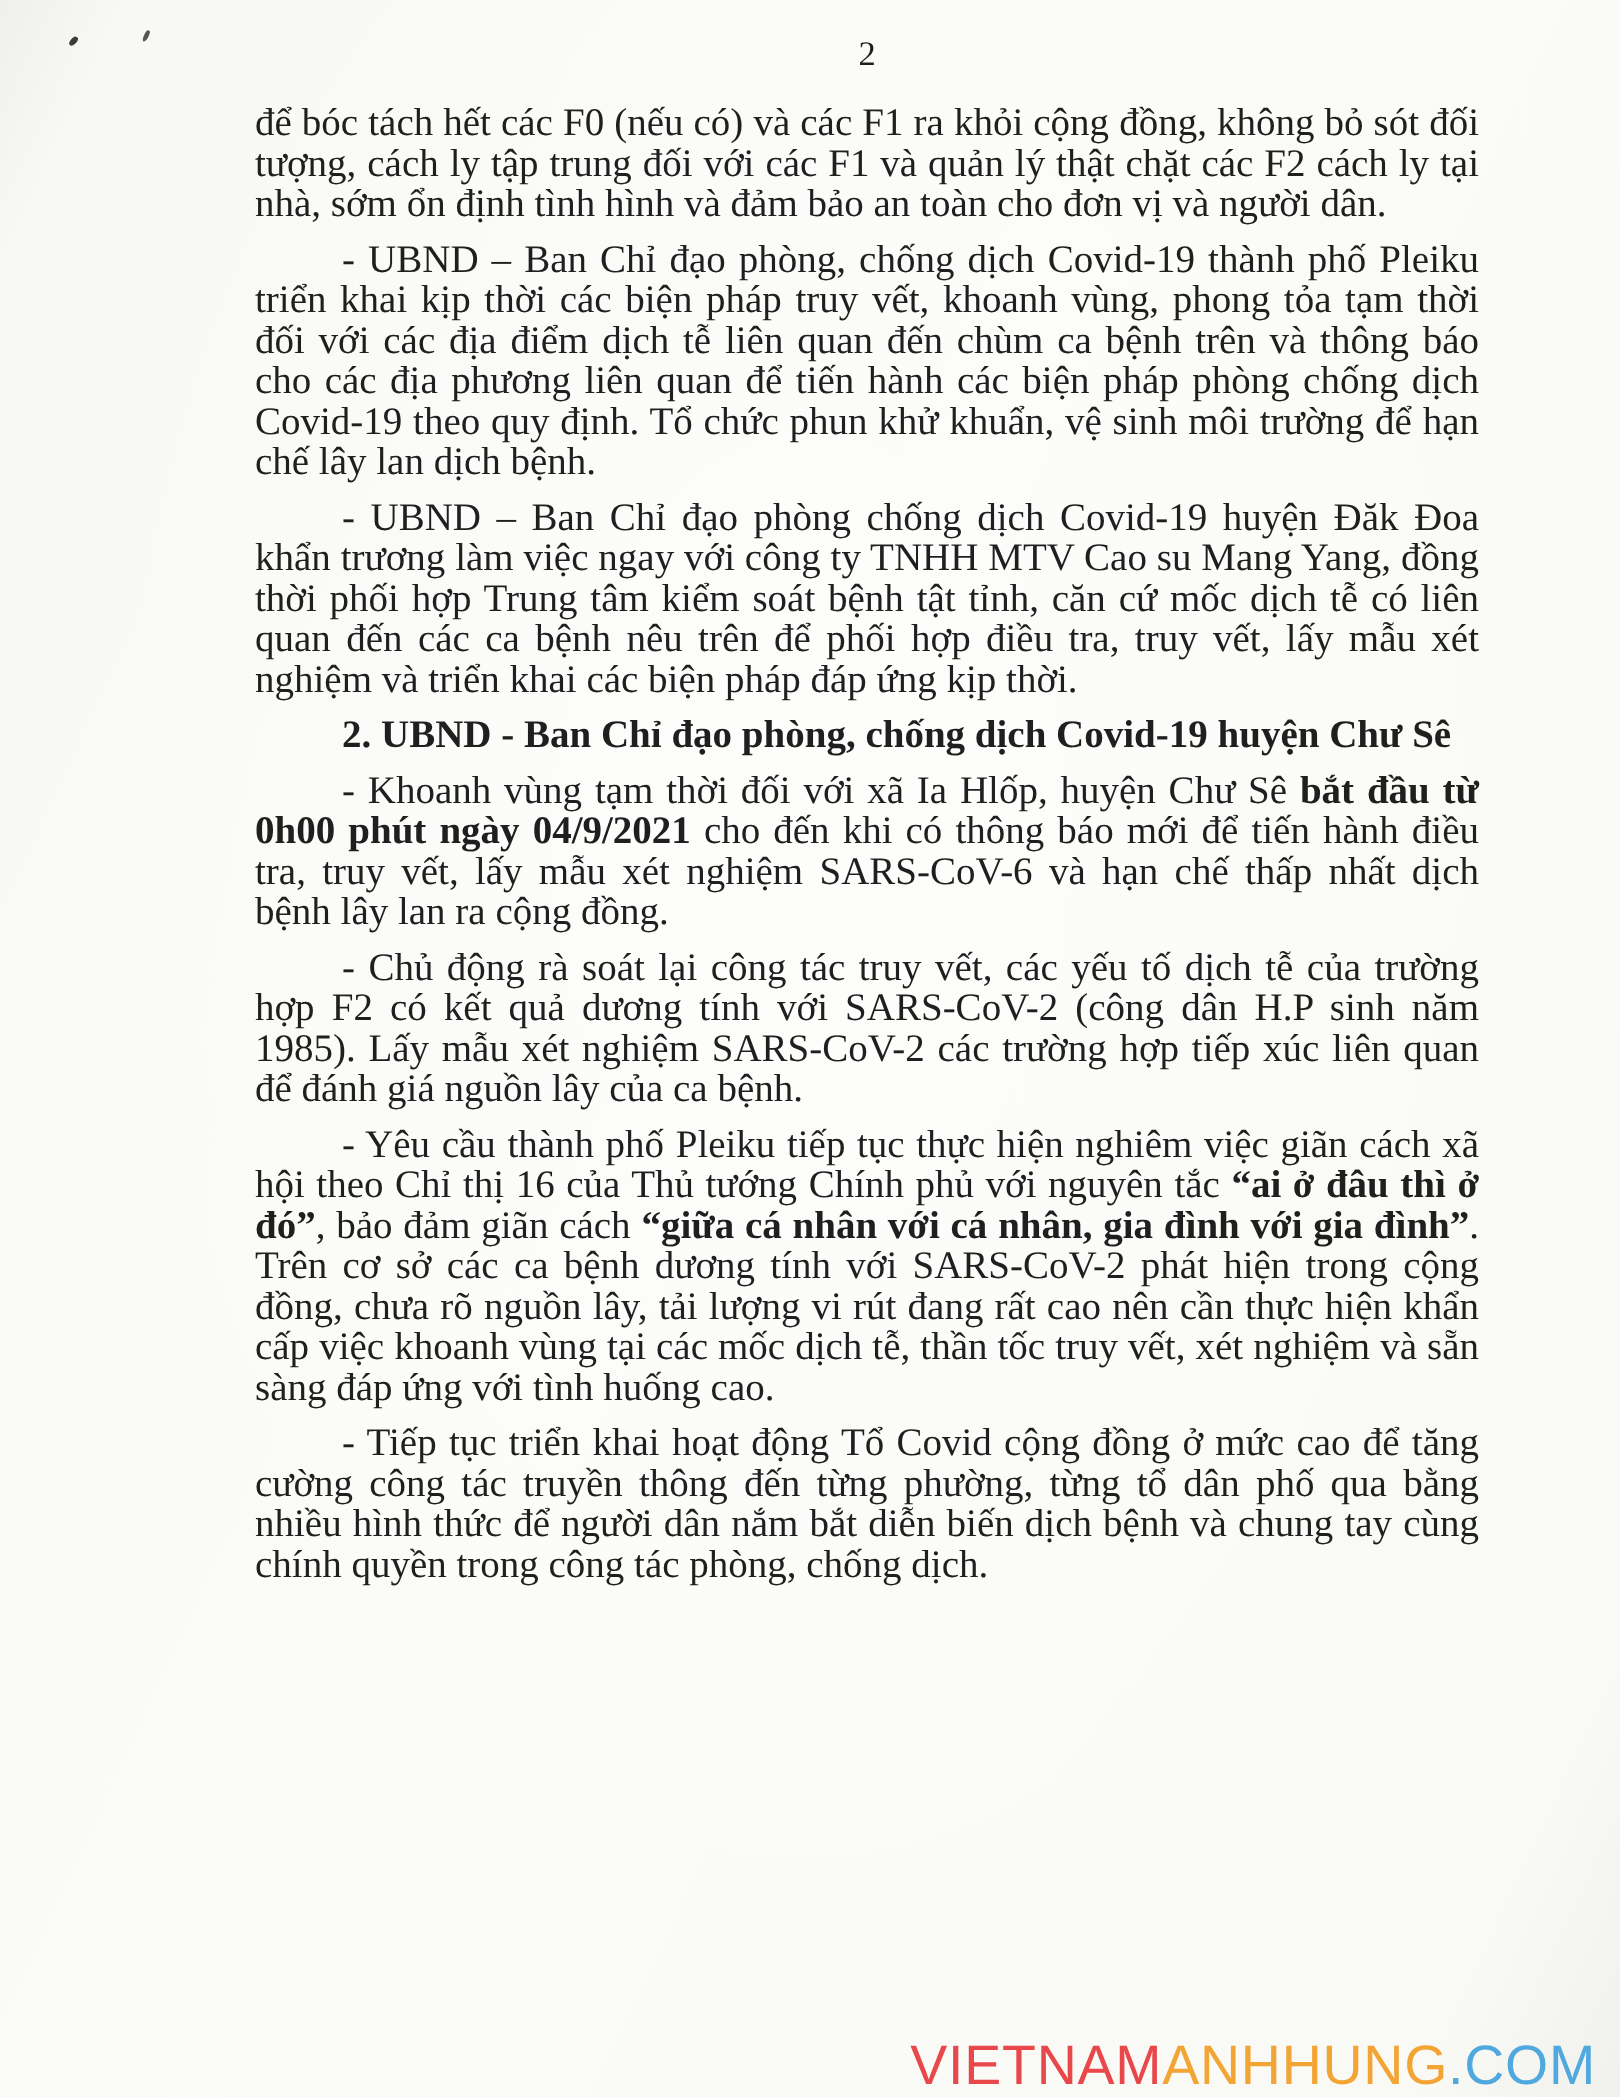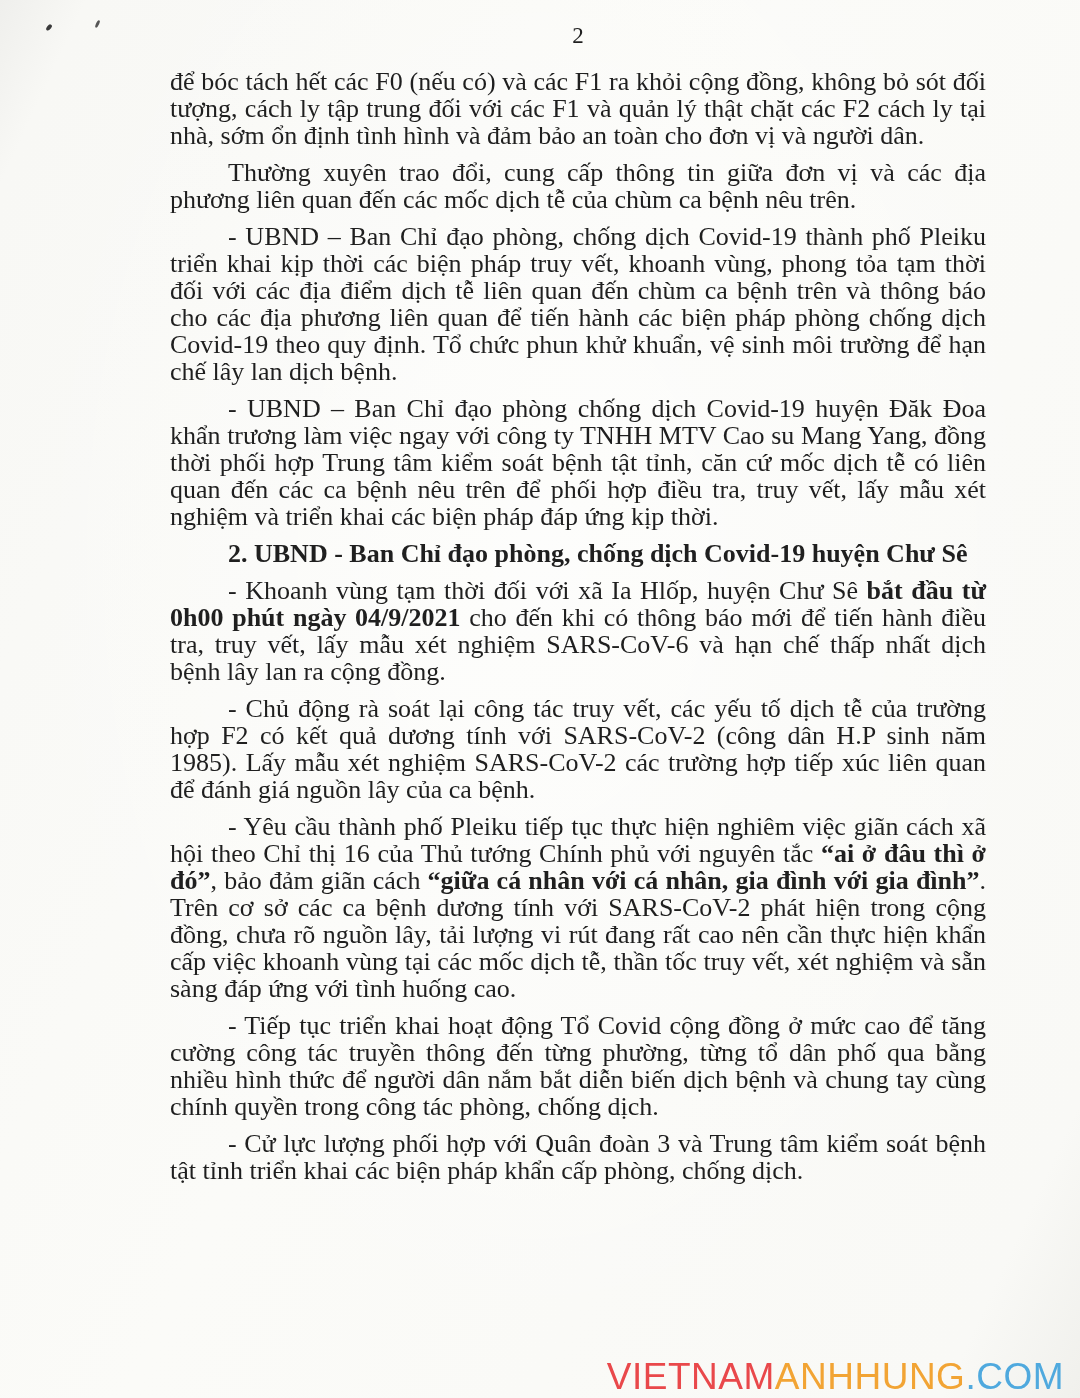--- a/index.html
+++ b/index.html
@@ -47,25 +47,23 @@
 </head>
 <body>
 
 <div class="page">
   <div class="speck speck-1"></div>
   <div class="speck speck-2"></div>
   <div class="content">
     <div class="page-number">2</div>
     <div id="paragraphs">
         <p class="para noindent"><span>để bóc tách hết các F0 (nếu có) và các F1 ra khỏi cộng đồng, không bỏ sót đối tượng, cách ly tập trung đối với các F1 và quản lý thật chặt các F2 cách ly tại nhà, sớm ổn định tình hình và đảm bảo an toàn cho đơn vị và người dân.</span></p>
-        <p class="para indent"><span>Thường xuyên trao đổi, cung cấp thông tin giữa đơn vị và các địa phương liên quan đến các mốc dịch tễ của chùm ca bệnh nêu trên.</span></p>
         <p class="para indent"><span>- UBND – Ban Chỉ đạo phòng, chống dịch Covid-19 thành phố Pleiku triển khai kịp thời các biện pháp truy vết, khoanh vùng, phong tỏa tạm thời đối với các địa điểm dịch tễ liên quan đến chùm ca bệnh trên và thông báo cho các địa phương liên quan để tiến hành các biện pháp phòng chống dịch Covid-19 theo quy định. Tổ chức phun khử khuẩn, vệ sinh môi trường để hạn chế lây lan dịch bệnh.</span></p>
         <p class="para indent"><span>- UBND – Ban Chỉ đạo phòng chống dịch Covid-19 huyện Đăk Đoa khẩn trương làm việc ngay với công ty TNHH MTV Cao su Mang Yang, đồng thời phối hợp Trung tâm kiểm soát bệnh tật tỉnh, căn cứ mốc dịch tễ có liên quan đến các ca bệnh nêu trên để phối hợp điều tra, truy vết, lấy mẫu xét nghiệm và triển khai các biện pháp đáp ứng kịp thời.</span></p>
         <p class="para heading indent"><b>2. UBND - Ban Chỉ đạo phòng, chống dịch Covid-19 huyện Chư Sê</b></p>
         <p class="para indent"><span>- Khoanh vùng tạm thời đối với xã Ia Hlốp, huyện Chư Sê </span><b>bắt đầu từ 0h00 phút ngày 04/9/2021</b><span> cho đến khi có thông báo mới để tiến hành điều tra, truy vết, lấy mẫu xét nghiệm SARS-CoV-6 và hạn chế thấp nhất dịch bệnh lây lan ra cộng đồng.</span></p>
         <p class="para indent"><span>- Chủ động rà soát lại công tác truy vết, các yếu tố dịch tễ của trường hợp F2 có kết quả dương tính với SARS-CoV-2 (công dân H.P sinh năm 1985). Lấy mẫu xét nghiệm SARS-CoV-2 các trường hợp tiếp xúc liên quan để đánh giá nguồn lây của ca bệnh.</span></p>
         <p class="para indent"><span>- Yêu cầu thành phố Pleiku tiếp tục thực hiện nghiêm việc giãn cách xã hội theo Chỉ thị 16 của Thủ tướng Chính phủ với nguyên tắc </span><b>“ai ở đâu thì ở đó”</b><span>, bảo đảm giãn cách </span><b>“giữa cá nhân với cá nhân, gia đình với gia đình”</b><span>. Trên cơ sở các ca bệnh dương tính với SARS-CoV-2 phát hiện trong cộng đồng, chưa rõ nguồn lây, tải lượng vi rút đang rất cao nên cần thực hiện khẩn cấp việc khoanh vùng tại các mốc dịch tễ, thần tốc truy vết, xét nghiệm và sẵn sàng đáp ứng với tình huống cao.</span></p>
         <p class="para indent"><span>- Tiếp tục triển khai hoạt động Tổ Covid cộng đồng ở mức cao để tăng cường công tác truyền thông đến từng phường, từng tổ dân phố qua bằng nhiều hình thức để người dân nắm bắt diễn biến dịch bệnh và chung tay cùng chính quyền trong công tác phòng, chống dịch.</span></p>
-        <p class="para indent"><span>- Cử lực lượng phối hợp với Quân đoàn 3 và Trung tâm kiểm soát bệnh tật tỉnh triển khai các biện pháp khẩn cấp phòng, chống dịch.</span></p>
       </div>
   </div>
   <div class="watermark" id="watermark"><span style="color: rgb(233, 72, 75);">VIETNAM</span><span style="color: rgb(242, 164, 52);">ANHHUNG</span><span style="color: rgb(79, 169, 222);">.COM</span></div>
 </div>
 
 </body></html>

